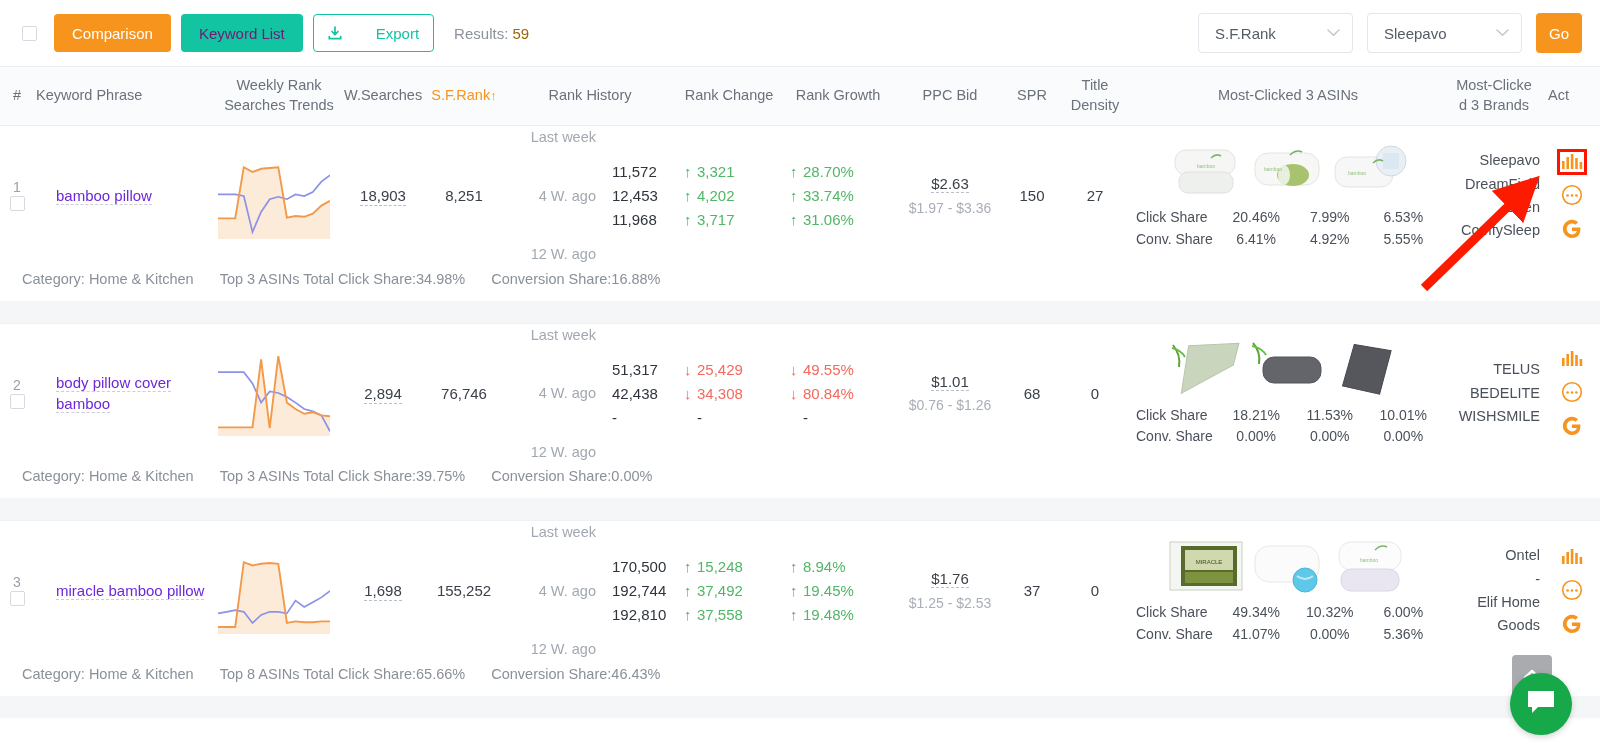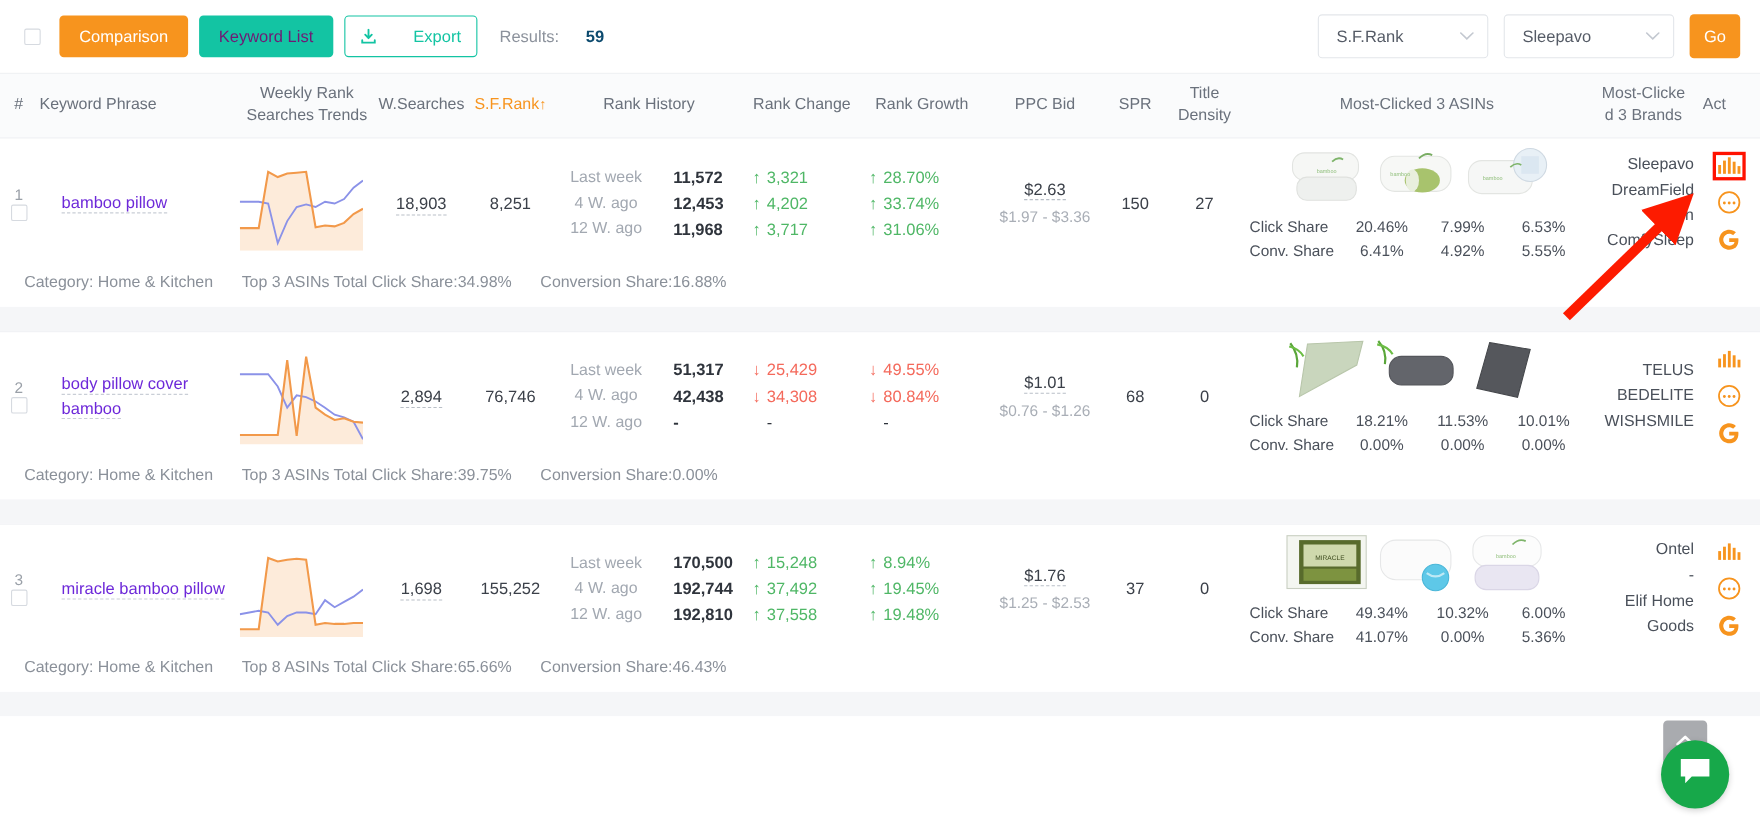--- a/index.html
+++ b/index.html
@@ -48,21 +48,21 @@
     border: 1px solid #13c4a3;
     padding: 0 14px;
     gap: 28px;
   }
   .btn-export .dl-ico { margin-right: 6px; display: inline-flex; }
   .results {
     margin-left: 20px;
     font-size: 15px;
     color: #8c929c;
   }
-  .results b { color: #0c4a6e; font-weight: bold; margin-left: 20px; }
+  .results b { color: #a16207; font-weight: normal; }
 
   .tb-right {
     margin-left: auto;
     display: flex;
     align-items: center;
   }
   .select {
     height: 40px;
     min-width: 155px;
     border: 1px solid #e3e6ea;
@@ -171,22 +171,22 @@
   .dashed-num {
     border-bottom: 1px dashed #b9bfc7;
     padding-bottom: 1px;
     cursor: pointer;
     font-size: 15px;
     color: #3b4049;
   }
   .plain-num { font-size: 15px; color: #3b4049; }
 
   .stack { display: flex; flex-direction: column; gap: 9px; line-height: 1; }
-  .stack.lbl { color: #a2a8b1; font-size: 14.5px; padding-right: 10px; }
-  .stack.val { color: #2f343c; font-size: 15px; text-align: left; padding-left: 2px; font-weight: bold; }
+  .stack.lbl { color: #a2a8b1; font-size: 14.5px; text-align: right; padding-right: 10px; gap: 44px; }
+  .stack.val { color: #2f343c; font-size: 15px; text-align: left; padding-left: 2px; }
   .stack.chg { font-size: 15px; text-align: left; padding-left: 6px; }
   .stack.grw { font-size: 15px; text-align: left; padding-left: 6px; }
   .up { color: #4fb766; }
   .down { color: #f4695b; }
   .neutral { color: #2f343c; }
   .arrow { display: inline-block; width: 13px; }
 
   .ppc { line-height: 1.45; }
   .ppc .bid { border-bottom: 1px dashed #b9bfc7; font-size: 15px; color: #3b4049; cursor: pointer; }
   .ppc .range { color: #a9aeb6; font-size: 14px; margin-top: 3px; }

